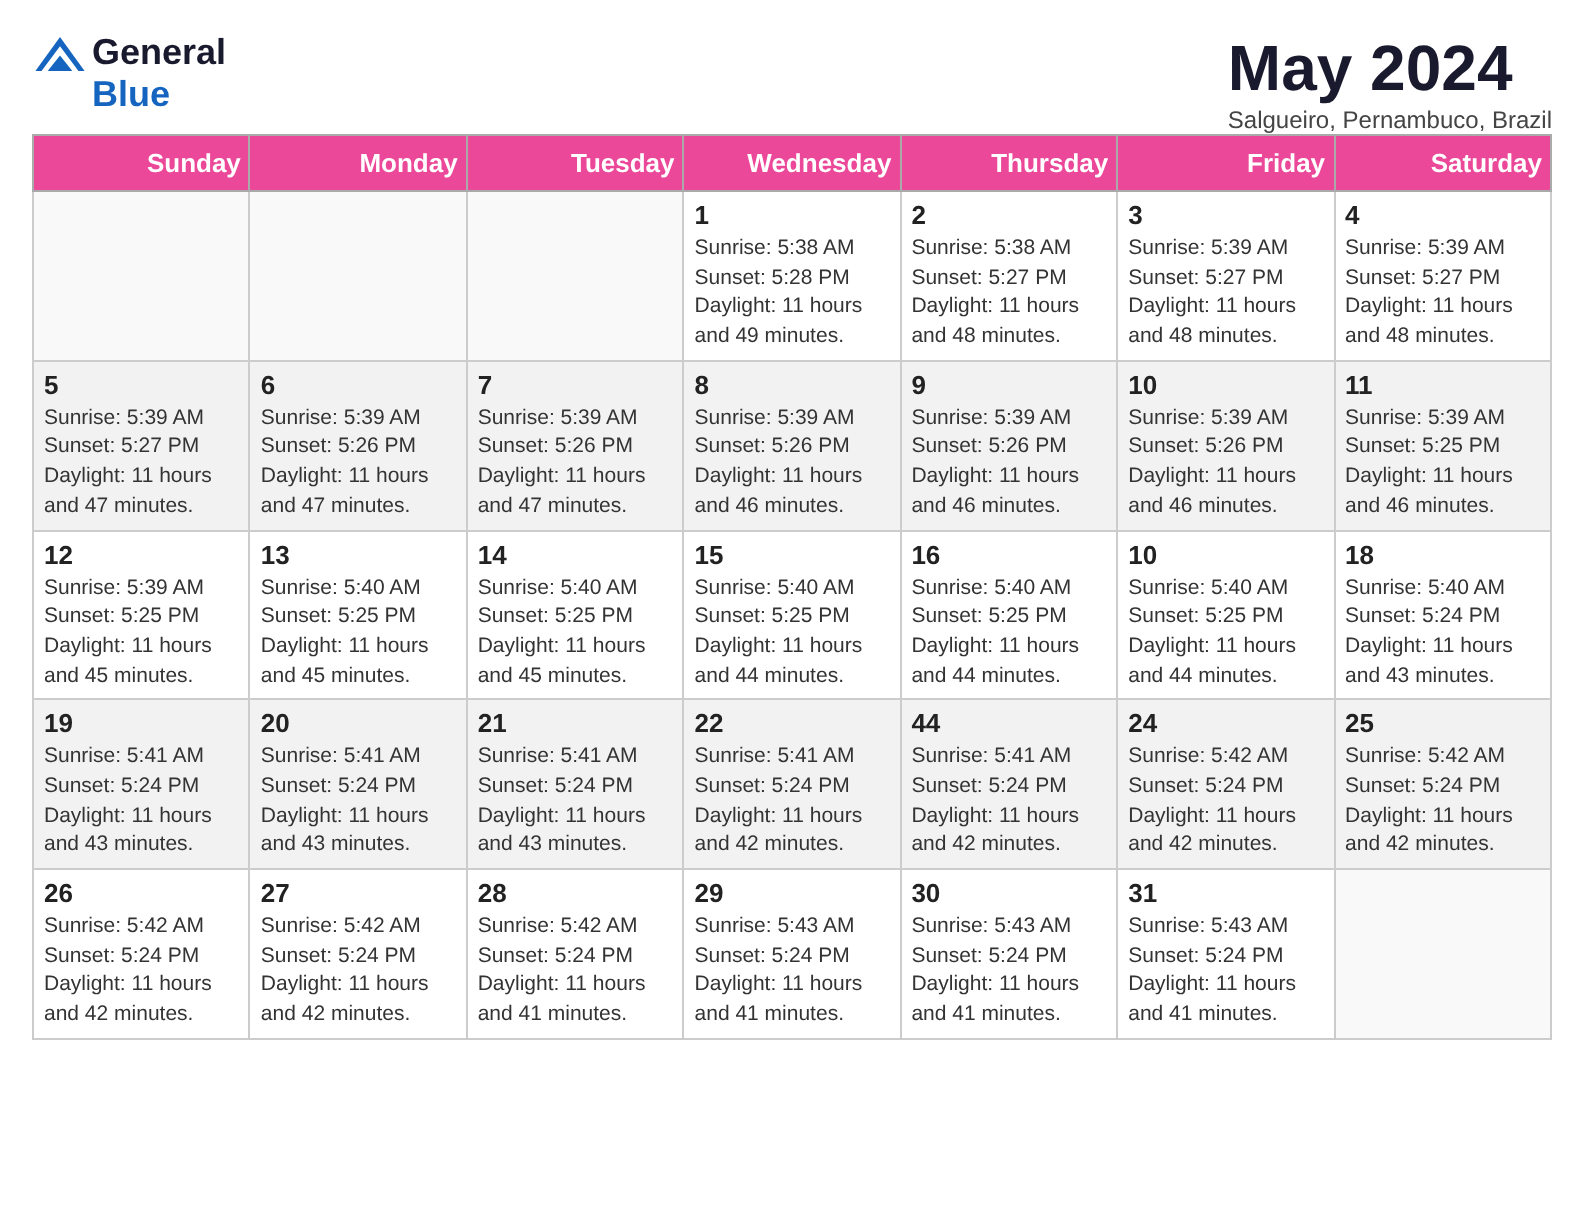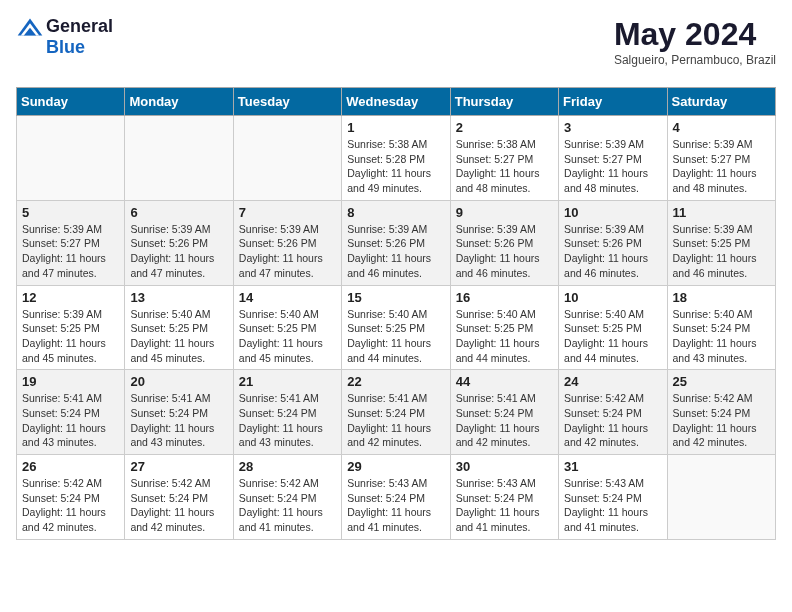--- a/index.html
+++ b/index.html
@@ -7,21 +7,21 @@
       font-family: Arial, sans-serif;
       background: #fff;
       width: 792px;
       min-height: 612px;
       padding: 16px;
     }
     .header-area {
       display: flex;
       justify-content: space-between;
       align-items: flex-start;
-      margin-bottom: 20px;
+      margin-bottom: 0;
     }
     .logo {
       display: flex;
       flex-direction: column;
       align-items: flex-start;
     }
     .logo-icon {
       width: 28px;
       height: 20px;
       display: inline-block;
@@ -40,23 +40,23 @@
     }
     .subtitle {
       font-size: 12px;
       color: #444;
     }
     .calendar {
       width: 100%;
       border-collapse: collapse;
     }
     .calendar th {
-      background-color: #0369a1;
+      background-color: #ec4899;
       color: #fff;
-      text-align: left;
+      text-align: right;
       padding: 6px 4px;
       font-size: 13px;
       font-weight: bold;
       border: 1px solid #aaa;
     }
     .calendar td {
       border: 1px solid #ccc;
       vertical-align: top;
       padding: 4px 5px;
       width: calc(100% / 7);

